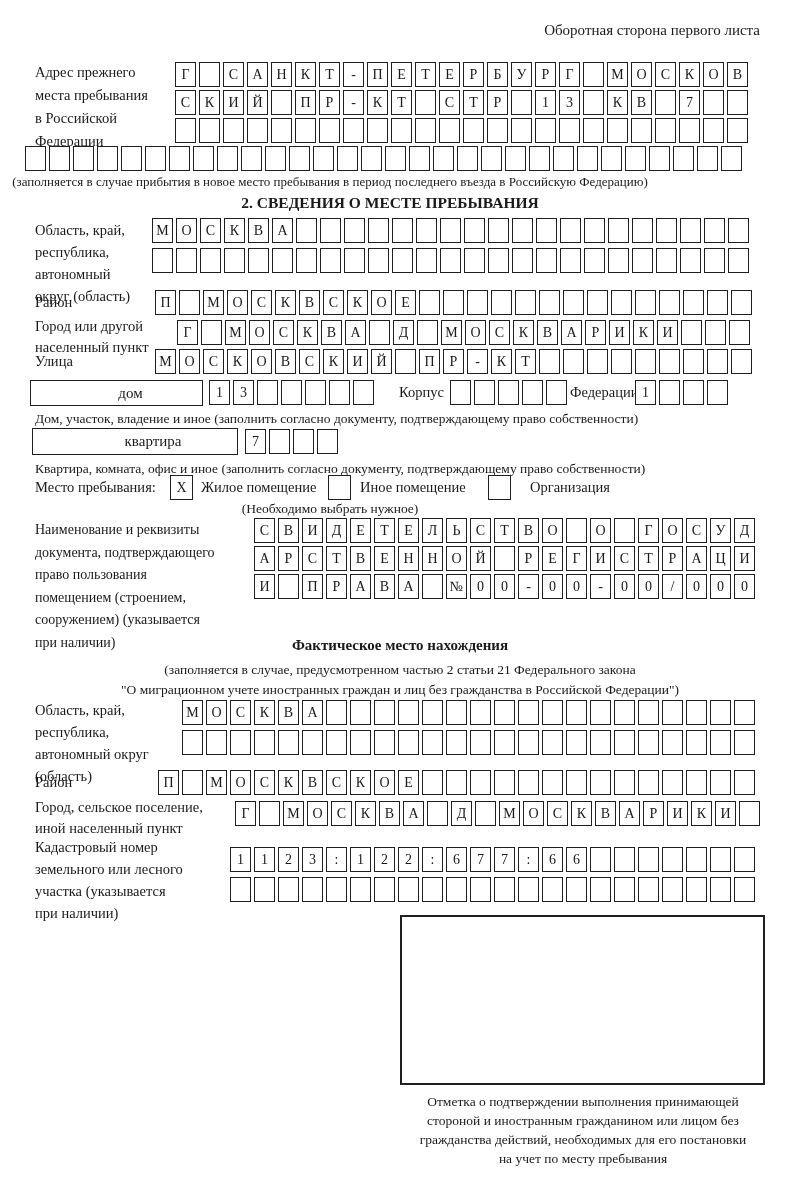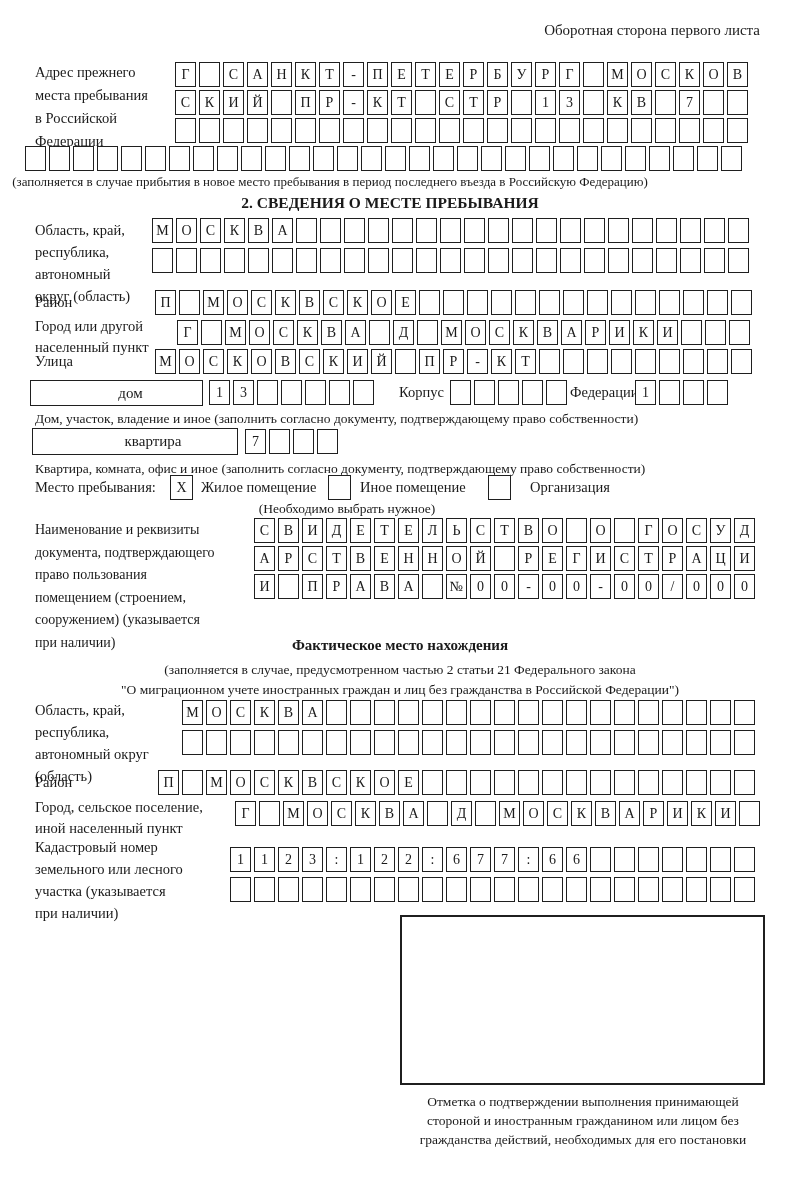--- a/index.html
+++ b/index.html
@@ -345,21 +345,21 @@
     </div>
   <div class="abs small-note" style="left:35px;top:460px;width:740px;font-size:13.5px;">Квартира, комната, офис и иное (заполнить согласно документу, подтверждающему право собственности)</div>
 
   <div class="abs inline-label" style="left:35px;top:479px;">Место пребывания:</div>
   <div class="checkbox" style="left:170px;top:475px;">X</div>
   <div class="abs inline-label" style="left:201px;top:479px;">Жилое помещение</div>
   <div class="checkbox" style="left:328px;top:475px;"></div>
   <div class="abs inline-label" style="left:360px;top:479px;">Иное помещение</div>
   <div class="checkbox" style="left:488px;top:475px;"></div>
   <div class="abs inline-label" style="left:530px;top:479px;">Организация</div>
-  <div class="abs small-note center" style="left:0;top:500px;width:660px;font-size:13.5px;padding-left:17px;">(Необходимо выбрать нужное)</div>
+  <div class="abs small-note center" style="left:0;top:500px;width:660px;font-size:13.5px;">(Необходимо выбрать нужное)</div>
 
   <div class="abs label" style="left:35px;top:519px;font-size:14px;line-height:22.5px;">
       <div>Наименование и реквизиты</div>
       <div>документа, подтверждающего</div>
       <div>право пользования</div>
       <div>помещением (строением,</div>
       <div>сооружением) (указывается</div>
       <div>при наличии)</div>
     </div>
   <div class="cellrow" style="left:254px;top:518px;">
@@ -606,15 +606,16 @@
       <span class="cell"></span>
       <span class="cell"></span>
       <span class="cell"></span>
     </div>
 
   <div class="bigbox" style="left:400px;top:915px;width:365px;height:170px;"></div>
   <div class="abs mark-note center" style="left:393px;top:1092px;width:380px;">
       <div>Отметка о подтверждении выполнения принимающей</div>
       <div>стороной и иностранным гражданином или лицом без</div>
       <div>гражданства действий, необходимых для его постановки</div>
+      <div>на учет по месту пребывания</div>
     </div>
 
 </div>
 
 </body></html>

